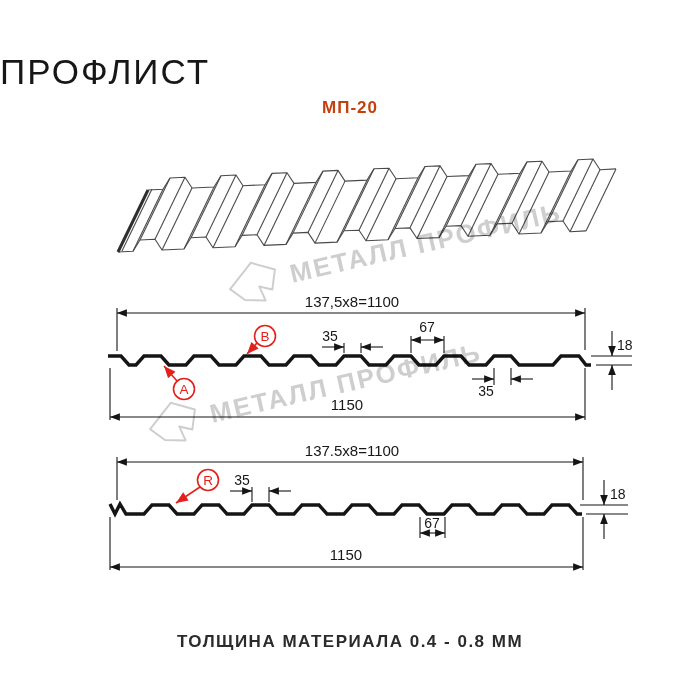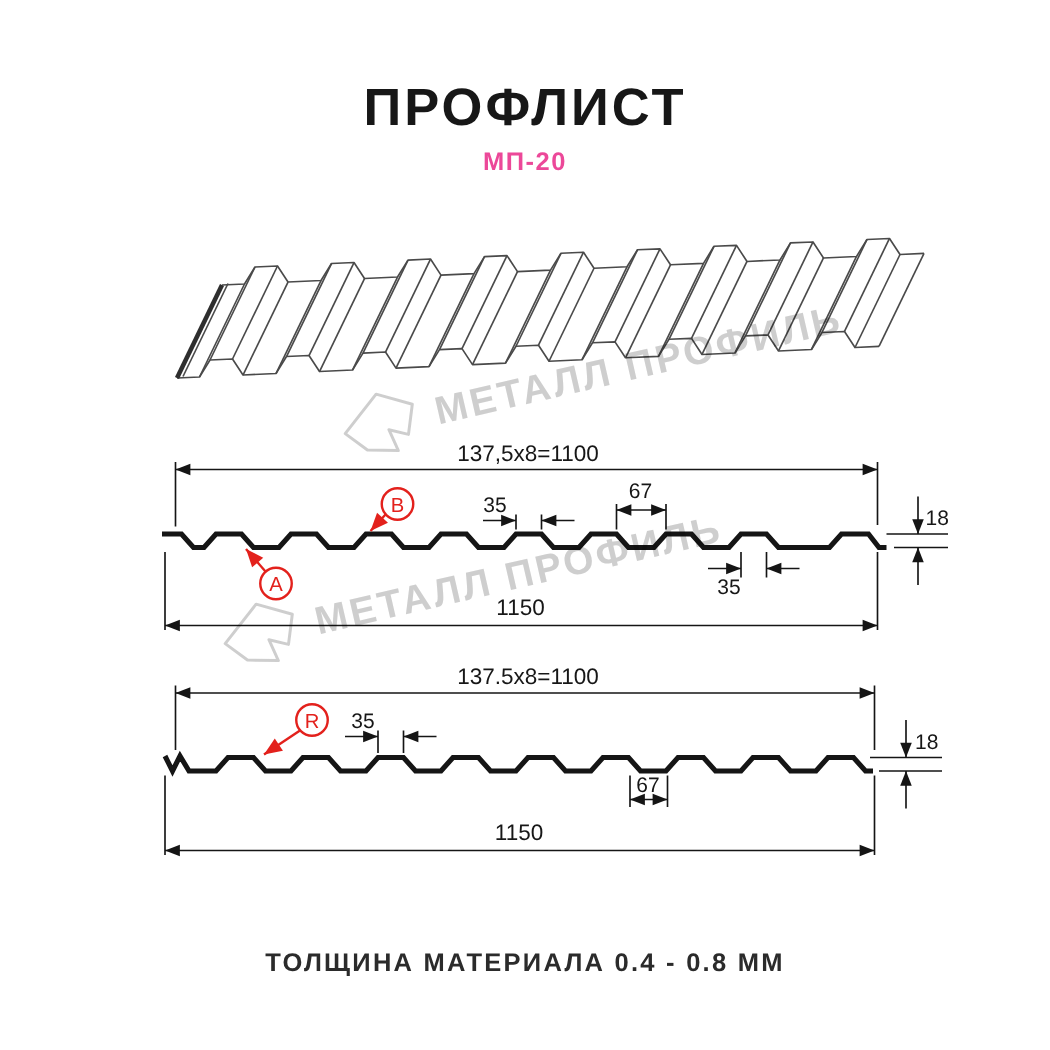--- a/index.html
+++ b/index.html
@@ -1,21 +1,21 @@
 <!DOCTYPE html>
 <html><head>
 <meta charset="utf-8">
 <style>
   html,body{margin:0;padding:0;}
   body{width:700px;height:700px;position:relative;background:#ffffff;overflow:hidden;
        font-family:"Liberation Sans","DejaVu Sans",sans-serif;}
-  .title{position:absolute;left:0;top:52px;width:700px;text-align:center;
-         font-size:35px;font-weight:bold;letter-spacing:2px;color:#171717;}
+  .title{position:absolute;left:0;top:52px;width:700px;text-align:left;
+         font-size:35px;font-weight:normal;letter-spacing:2px;color:#171717;}
   .subtitle{position:absolute;left:0;top:98px;width:700px;text-align:center;
-            font-size:17px;font-weight:bold;letter-spacing:1px;color:#ec4899;}
+            font-size:17px;font-weight:bold;letter-spacing:1px;color:#c2410c;}
   .footer{position:absolute;left:0;top:612px;width:700px;text-align:center;
           font-size:17px;font-weight:bold;letter-spacing:1.5px;color:#2b2b2b;margin-top:20px;}
   svg{position:absolute;left:0;top:0;}
   .wm{position:absolute;display:flex;align-items:center;gap:10px;
       color:#c6c6c6;font-weight:bold;font-size:26px;letter-spacing:2px;
       white-space:nowrap;transform-origin:left center;transform:rotate(-13deg);
       mix-blend-mode:multiply;opacity:.85;pointer-events:none;}
   .dimtxt{font-size:15px;fill:#171717;}
   .dimtxt-s{font-size:14px;fill:#171717;}
   .redtxt{font-size:13.5px;fill:#e3211c;}

